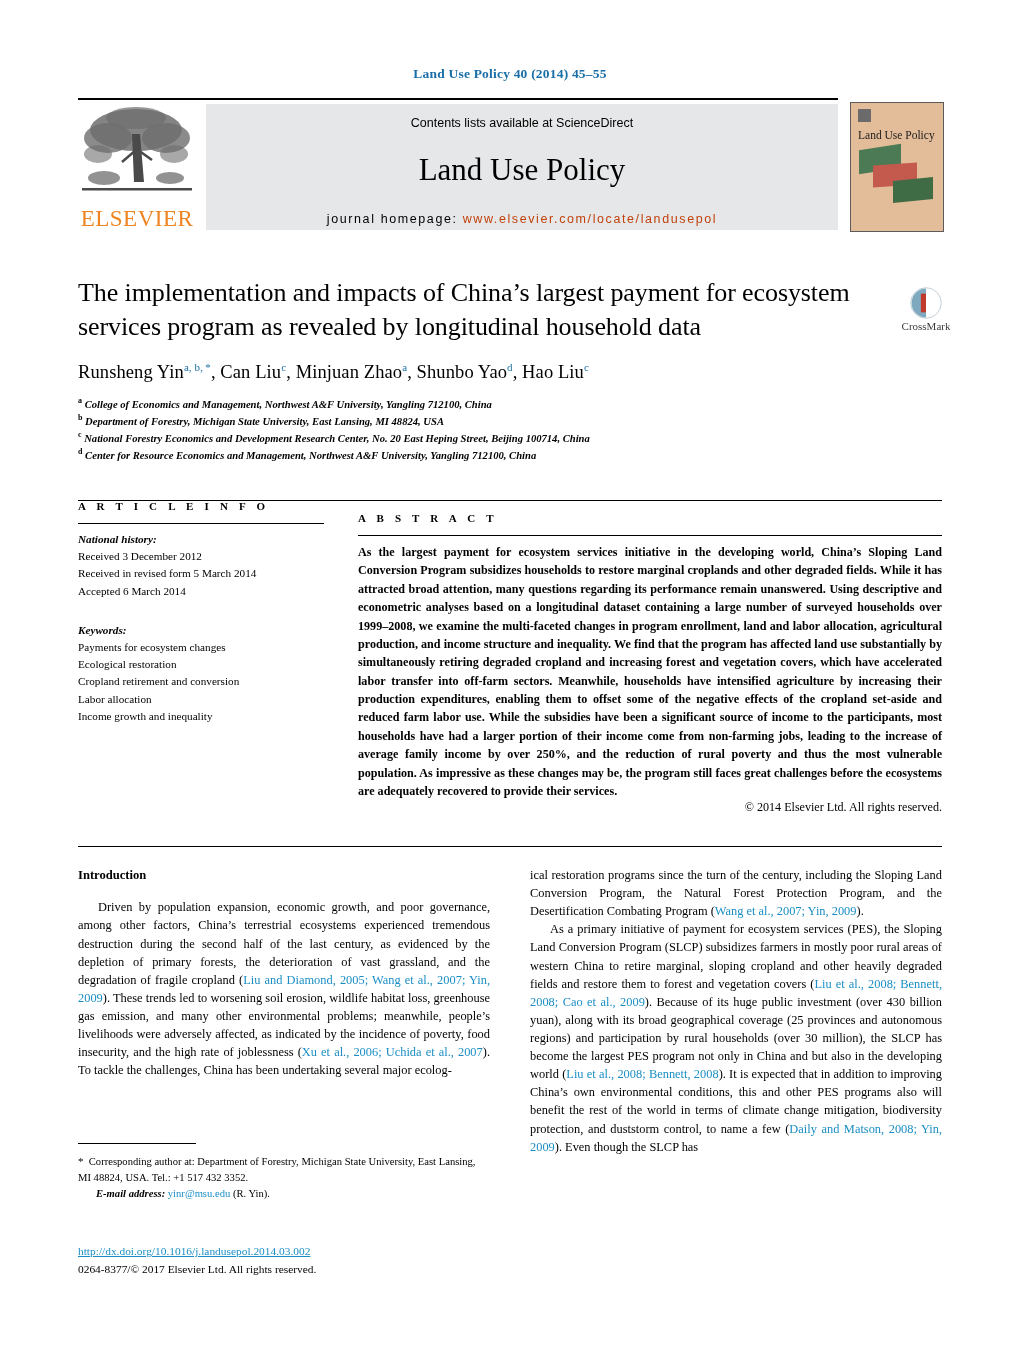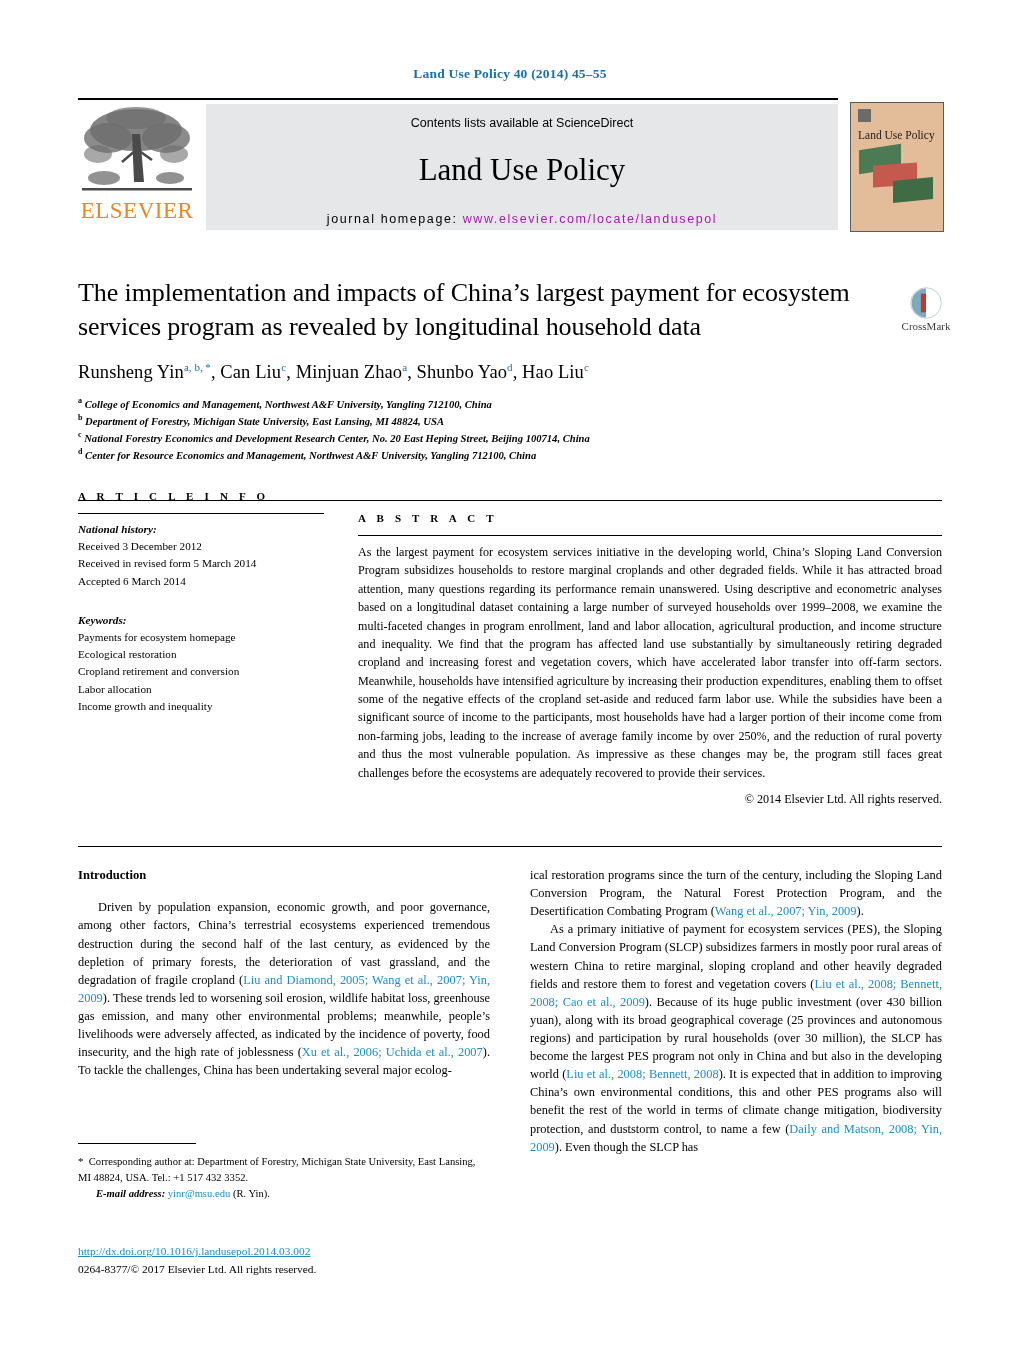--- a/index.html
+++ b/index.html
@@ -61,21 +61,21 @@
     height: 94px;
     display: block;
   }
   .elsevier-word {
     font-family: "Liberation Serif", serif;
     color: #ee8422;
     font-size: 23px;
     letter-spacing: .5px;
     text-align: center;
     line-height: 1;
-    margin-top: 1px;
+    margin-top: 9px;
     width: 118px;
   }
   .grey-panel {
     position: absolute;
     left: 128px;
     top: 6px;
     width: 632px;
     height: 126px;
     background: #e6e7e8;
     text-align: center;
@@ -95,21 +95,21 @@
     margin-top: 22px;
     color: #000;
   }
   .homepage-line {
     font-family: "Liberation Sans", sans-serif;
     font-size: 12.5px;
     margin-top: 24px;
     letter-spacing: 1.6px;
   }
   .homepage-line .url {
-    color: #a21caf;
+    color: #c2410c;
   }
   .cover-thumb {
     position: absolute;
     left: 772px;
     top: 4px;
     width: 92px;
     height: 128px;
     border: 1px solid #5b5b5b;
     background: #e3bd9a;
     overflow: hidden;
@@ -214,21 +214,21 @@
     width: 864px;
     height: 1px;
     background: #000;
   }
   #rule-above-info { top: 500px; }
   #rule-below-abstract { top: 846px; }
 
   .info-col {
     position: absolute;
     left: 78px;
-    top: 490px;
+    top: 500px;
     width: 246px;
   }
   .sec-head {
     font-family: "Liberation Serif", serif;
     font-weight: bold;
     font-size: 11px;
     letter-spacing: 4.2px;
   }
   .thin-rule {
     height: 1px;
@@ -252,25 +252,25 @@
     position: absolute;
     left: 358px;
     top: 512px;
     width: 584px;
   }
   .abs-text {
     font-size: 12.1px;
     line-height: 1.52;
     text-align: justify;
     margin-top: 2px;
+    font-weight: bold;
   }
   .abs-rights {
     font-size: 12.1px;
     text-align: right;
-    margin-top: 10px;
   }
 
   
   .body-col {
     position: absolute;
     top: 866px;
     width: 412px;
     font-size: 12.4px;
     line-height: 1.46;
     text-align: justify;
@@ -402,21 +402,21 @@
 
   <div class="info-col">
     <div class="sec-head">A R T I C L E   I N F O</div>
     <div class="thin-rule"></div>
     <div class="info-sub">National history:</div>
     <div class="info-line">Received 3 December 2012</div>
     <div class="info-line">Received in revised form 5 March 2014</div>
     <div class="info-line">Accepted 6 March 2014</div>
     <div class="info-gap"></div>
     <div class="info-sub">Keywords:</div>
-    <div class="info-line">Payments for ecosystem homepage</div>
+    <div class="info-line">Payments for ecosystem changes</div>
     <div class="info-line">Ecological restoration</div>
     <div class="info-line">Cropland retirement and conversion</div>
     <div class="info-line">Labor allocation</div>
     <div class="info-line">Income growth and inequality</div>
   </div>
 
   <div class="abs-col">
     <div class="sec-head">A B S T R A C T</div>
     <div class="thin-rule"></div>
     <div class="abs-text">As the largest payment for ecosystem services initiative in the developing world, China’s Sloping Land Conversion Program subsidizes households to restore marginal croplands and other degraded fields. While it has attracted broad attention, many questions regarding its performance remain unanswered. Using descriptive and econometric analyses based on a longitudinal dataset containing a large number of surveyed households over 1999–2008, we examine the multi-faceted changes in program enrollment, land and labor allocation, agricultural production, and income structure and inequality. We find that the program has affected land use substantially by simultaneously retiring degraded cropland and increasing forest and vegetation covers, which have accelerated labor transfer into off-farm sectors. Meanwhile, households have intensified agriculture by increasing their production expenditures, enabling them to offset some of the negative effects of the cropland set-aside and reduced farm labor use. While the subsidies have been a significant source of income to the participants, most households have had a larger portion of their income come from non-farming jobs, leading to the increase of average family income by over 250%, and the reduction of rural poverty and thus the most vulnerable population. As impressive as these changes may be, the program still faces great challenges before the ecosystems are adequately recovered to provide their services.</div>

